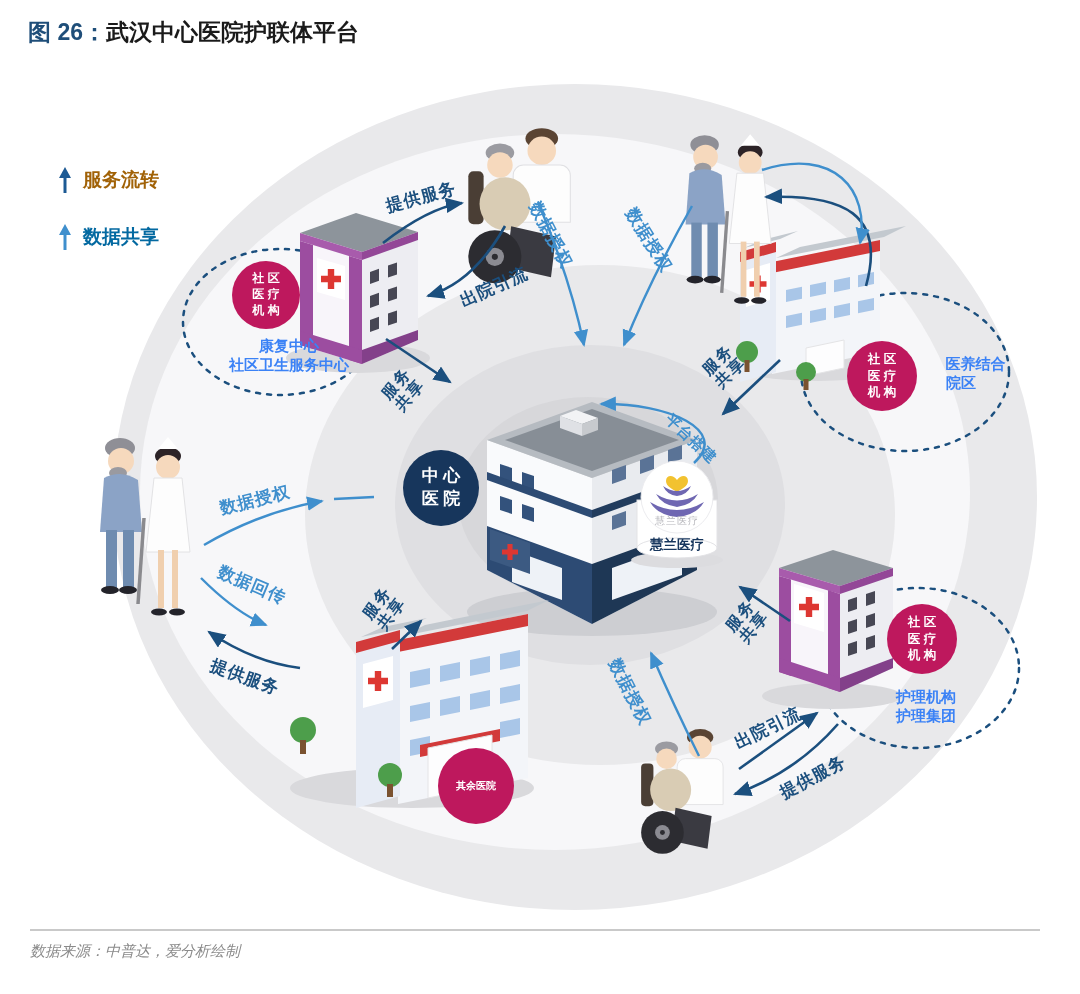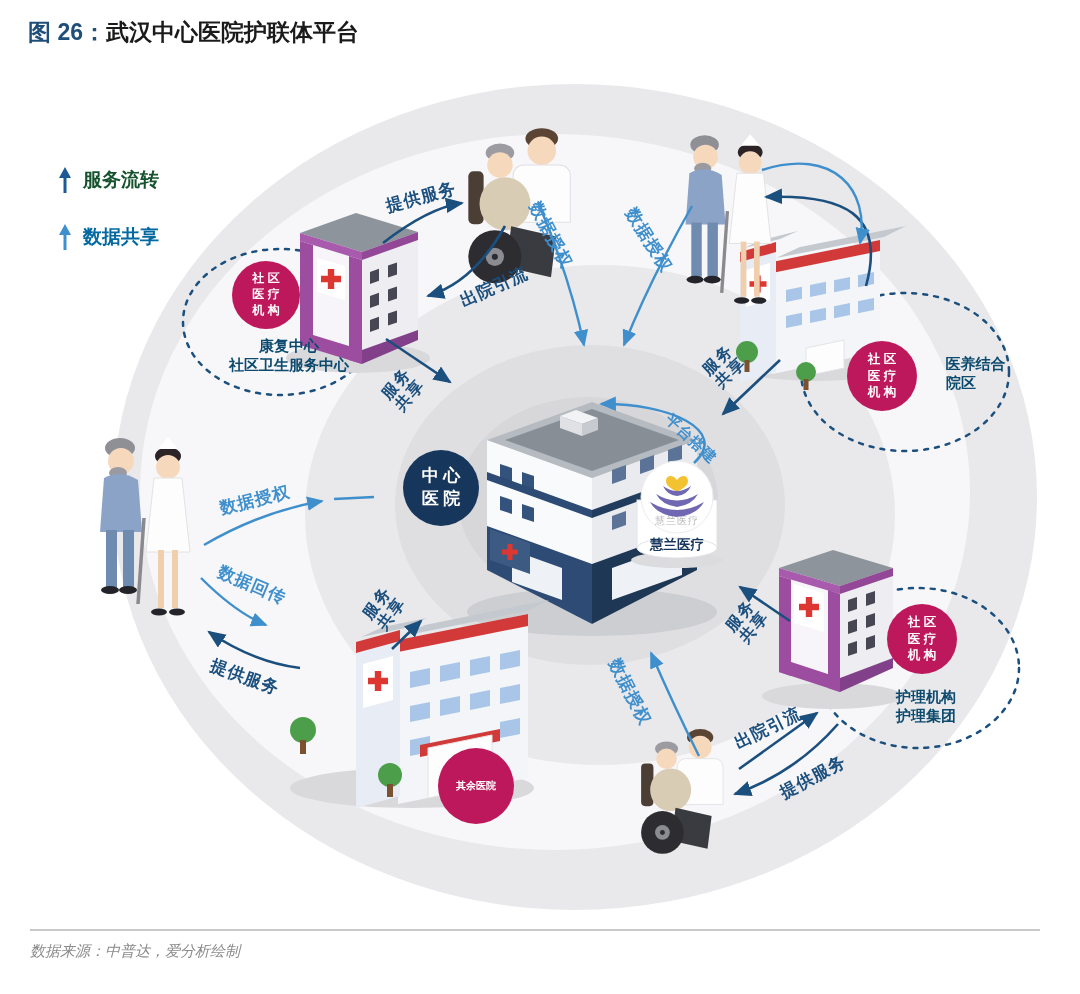--- a/index.html
+++ b/index.html
@@ -7,32 +7,32 @@
          font-family:"Liberation Sans","DejaVu Sans",sans-serif;}
   .scene{position:absolute;left:0;top:0;width:1080px;height:994px;}
 
   
   .title{position:absolute;left:28px;top:17px;font-size:23px;font-weight:bold;white-space:nowrap;}
   .t-pre{color:#1f4e79;}
   .t-main{color:#1a1a1a;}
 
   
   .legend-item{position:absolute;display:flex;align-items:center;gap:10px;font-size:19px;font-weight:bold;}
-  .legend-item.srv{left:57px;top:165px;color:#14532d;}
+  .legend-item.srv{left:57px;top:165px;color:#a16207;}
   .legend-item.dat{left:57px;top:222px;color:#0369a1;}
 
   
   .ncircle{position:absolute;border-radius:50%;background:#be185d;color:#fff;font-weight:bold;
            display:flex;flex-direction:column;align-items:center;justify-content:center;
            text-align:center;line-height:1.32;white-space:nowrap;}
   .ncircle.center{background:#17365c;line-height:1.35;text-align:right;}
 
   
   .cap{position:absolute;transform:translate(-50%,-50%);font-weight:bold;font-size:15px;
-       color:#0c4a6e;white-space:nowrap;}
+       color:#3b82f6;white-space:nowrap;}
 
   
   .alabel{position:absolute;transform:translate(-50%,-50%) rotate(var(--r,0deg));
           font-weight:bold;font-size:17px;letter-spacing:1px;white-space:nowrap;}
   .alabel.navy{color:#1b4f7e;}
   .alabel.blue{color:#3f8fcd;}
   .alabel.two{font-size:16px;line-height:1.1;text-align:center;letter-spacing:2px;}
 
   
   .logo-cap{position:absolute;transform:translate(-50%,-50%);font-size:10px;color:#b6b6bb;

